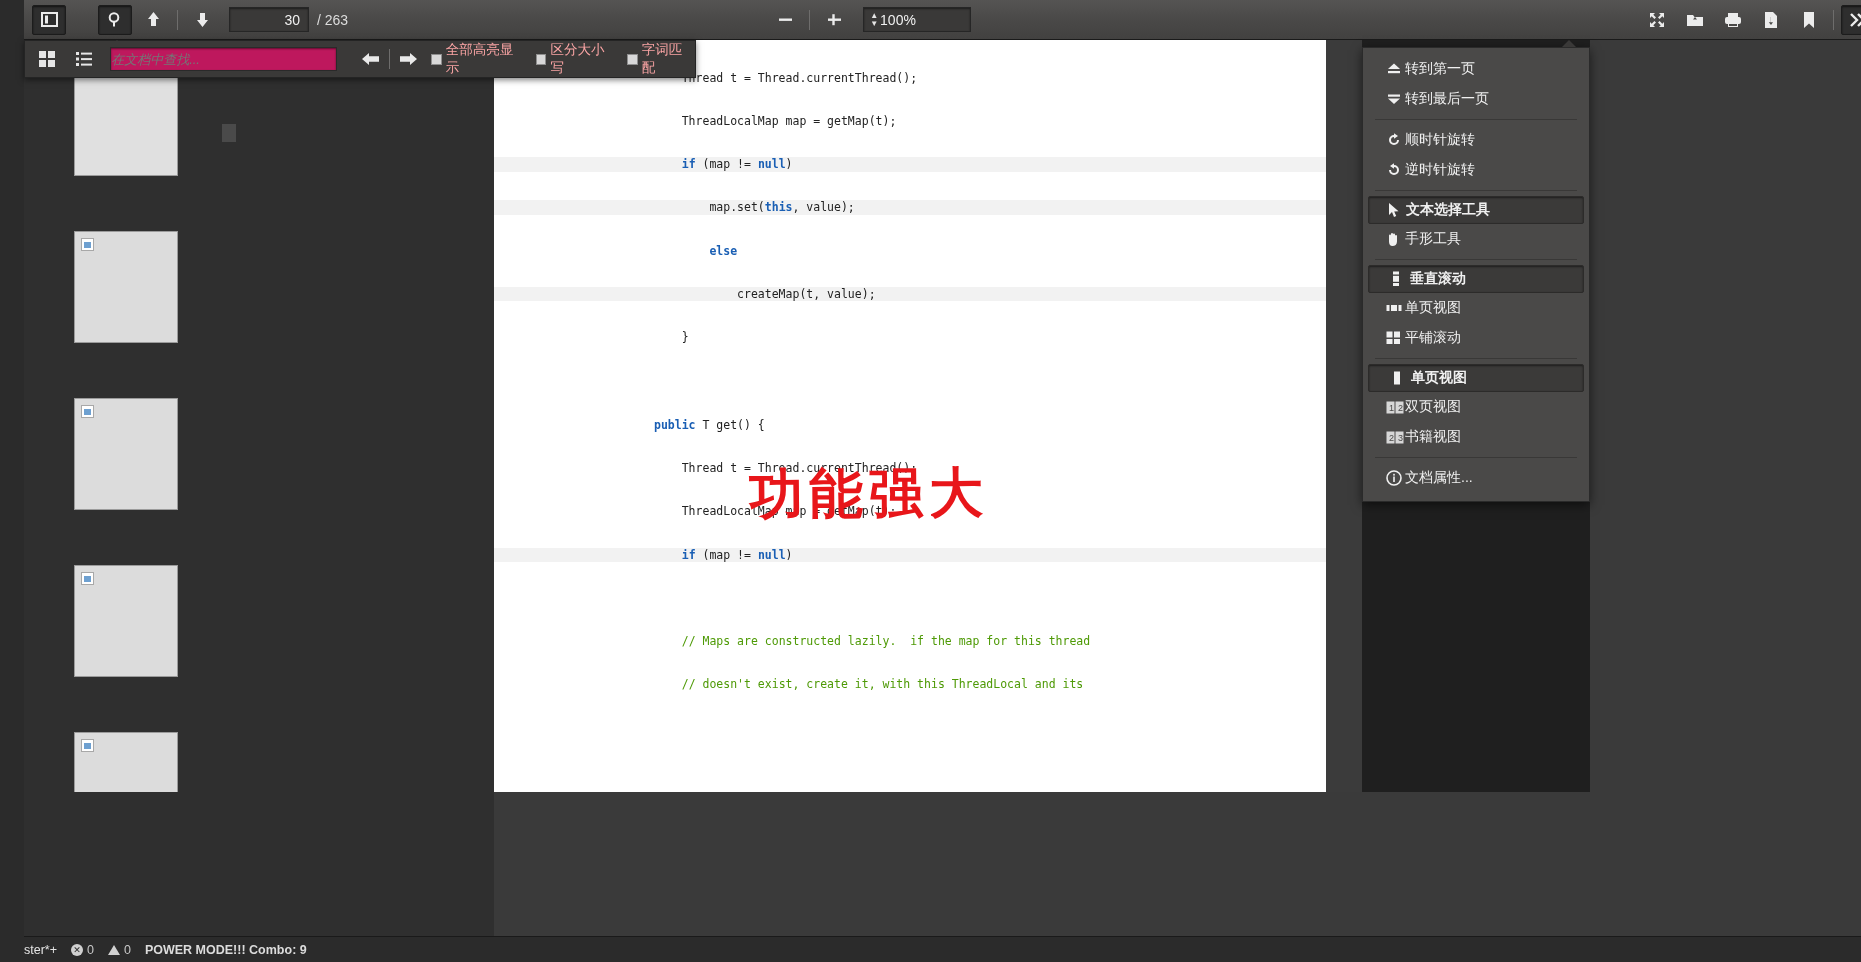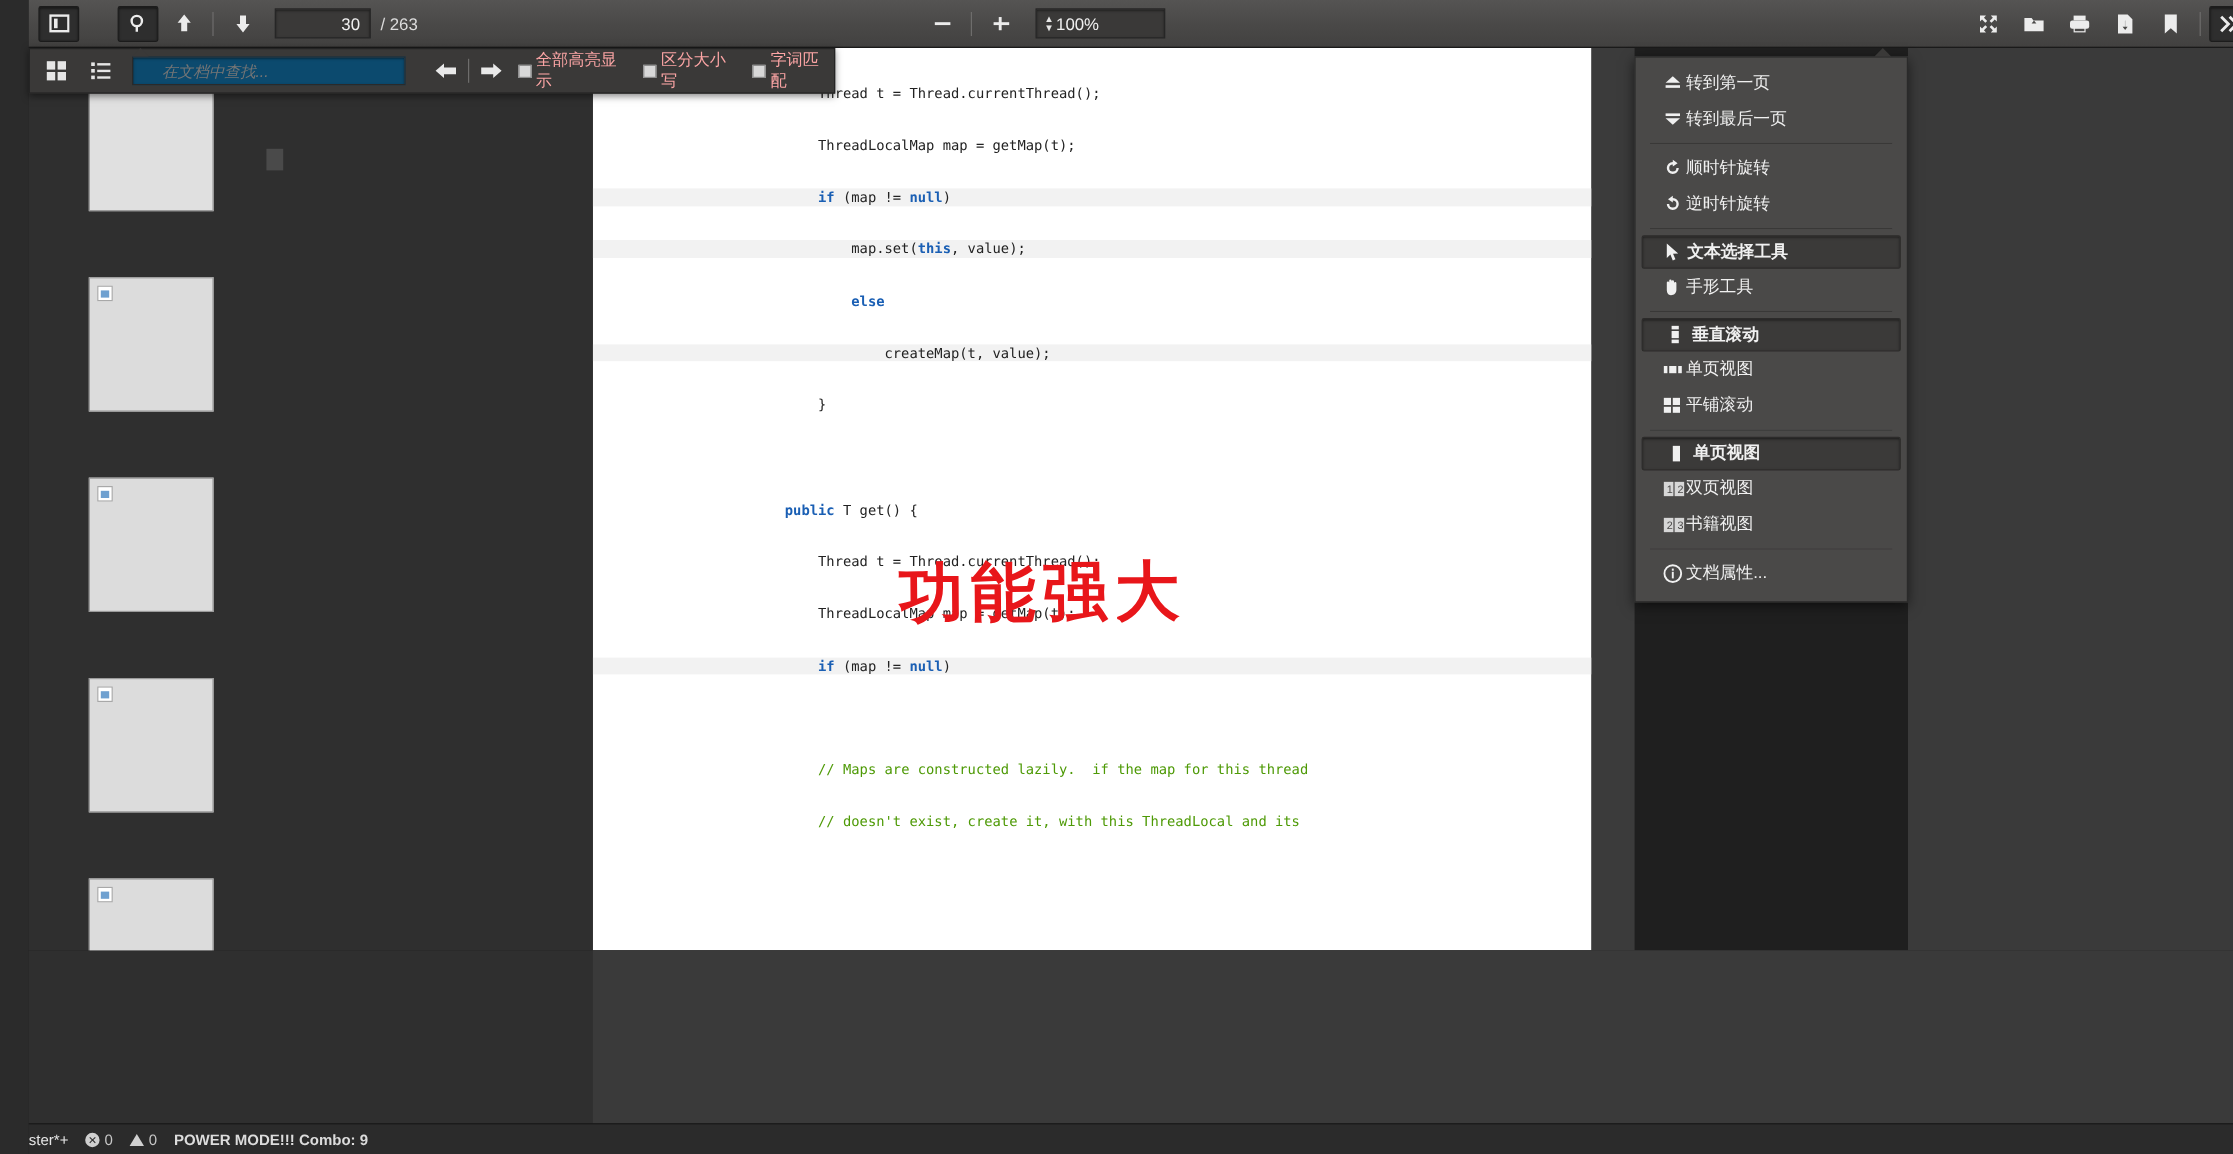--- a/index.html
+++ b/index.html
@@ -75,23 +75,23 @@
     background: #3a3938; border: 1px solid #242424;
     display:flex; align-items:center; z-index: 30;
     box-shadow: 0 2px 6px rgba(0,0,0,0.5);
   }
   .sb-icon {
     width: 32px; height: 28px; margin-left: 6px;
     display:flex;align-items:center;justify-content:center;color:#dedede;cursor:pointer;
   }
   .searchinput {
     width: 230px; height: 24px; margin-left: 10px;
-    background: #0c4a6e; border: 1px solid #2a2a2a;
+    background: #be185d; border: 1px solid #2a2a2a;
     color: #bdbdbd; font-style: italic; font-size: 13px;
-    padding: 0 24px; outline: none;
+    padding: 0 0; outline: none;
     font-family: "Liberation Sans", sans-serif;
     box-shadow: inset 0 1px 2px rgba(0,0,0,0.5);
   }
   .navarrow { width:26px;height:26px;display:flex;align-items:center;justify-content:center;
               color:#e3e3e3;cursor:pointer;}
   .chkwrap { display:flex; align-items:center; margin-left: 10px; cursor:pointer; }
   .chkbox { width: 11px; height: 11px; background:#d8d8d8; border:1px solid #8e8e8e;
             margin-right: 4px; }
   .chklabel { color:#fca5a5; font-size: 13.5px; }
 

